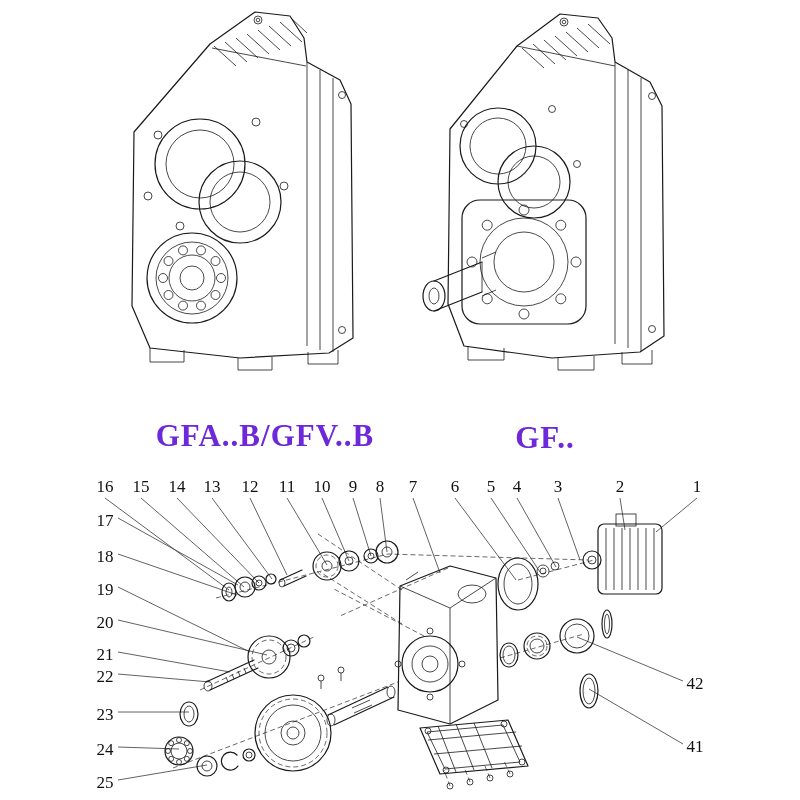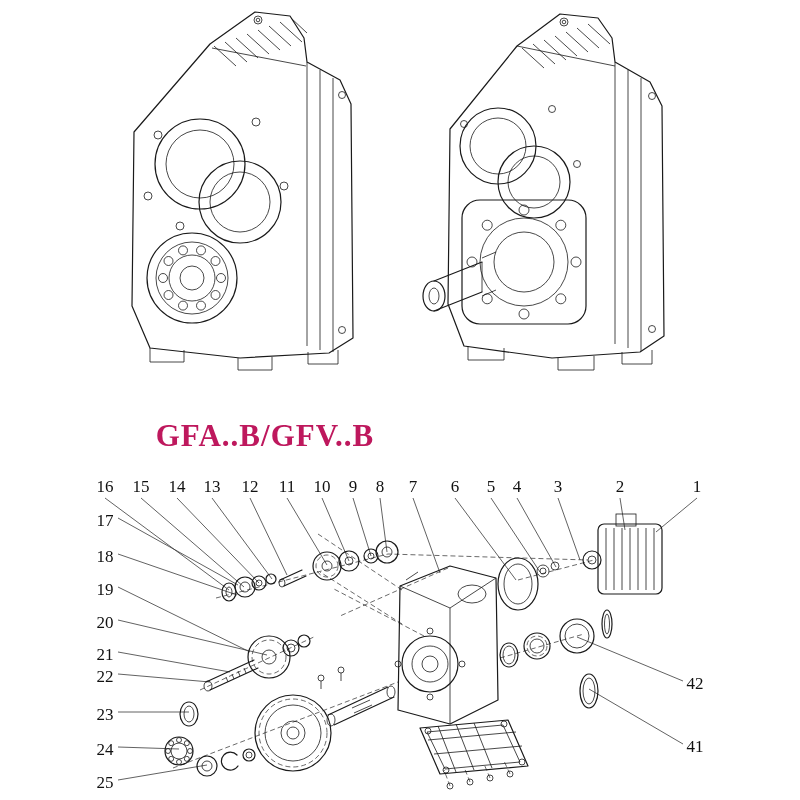--- a/index.html
+++ b/index.html
@@ -9,21 +9,21 @@
     margin:0 auto;
   }
   svg{position:absolute;}
   .ln{stroke:#1a1a1a;stroke-width:1.2;fill:none;stroke-linejoin:round;stroke-linecap:round;}
   .thin{stroke:#1a1a1a;stroke-width:0.8;fill:none;}
   .leader{stroke:#3a3a3a;stroke-width:0.8;fill:none;}
   .dash{stroke:#2a2a2a;stroke-width:0.7;fill:none;stroke-dasharray:5 3;}
   .callout{font-family:"Liberation Serif", serif;font-size:17px;fill:#111;}
   .model-label{
     position:absolute;font-weight:bold;font-size:31px;letter-spacing:1px;
-    text-align:center;color:#be185d;font-family:"Liberation Serif", serif;
+    text-align:center;color:#6d28d9;font-family:"Liberation Serif", serif;
   }
   .label-left{left:118px;top:418px;width:294px;}
   .label-right{left:462px;top:420px;width:166px;}
 </style>
 </head>
 <body>
 
 <div class="page">
 
   <svg style="left:88px;top:0px" width="320" height="412" viewBox="0 0 320 412">
@@ -111,20 +111,21 @@
       <ellipse class="thin" cx="22" cy="292" rx="5" ry="8"></ellipse>
       <path class="ln" d="M 22,277 L 70,258 M 22,307 L 70,288"></path>
       <path class="thin" d="M 70,258 L 70,288 M 70,254 L 84,248 M 70,292 L 84,286"></path>
     </g>
     <g>
       <path class="thin" d="M 56,342 L 56,356 L 92,356 L 92,344 M 146,354 L 146,366 L 182,366 L 182,352 M 210,348 L 210,360 L 240,360 L 240,346"></path>
     </g>
   </svg>
 
   <div class="model-label label-left">GFA..B/GFV..B</div>
+  <div class="model-label label-right">GF..</div>
 
   <svg style="left:88px;top:468px" width="632" height="332" viewBox="0 0 632 332">
 
     <g>
       <path class="dash" d="M 128,130 L 300,86 L 500,92"></path>
       <path class="dash" d="M 85,300 L 310,214"></path>
       <path class="dash" d="M 112,222 L 228,168"></path>
       <path class="dash" d="M 314,122 L 230,66"></path>
       <path class="dash" d="M 314,156 L 232,104"></path>
       <path class="dash" d="M 360,100 L 252,148"></path>

